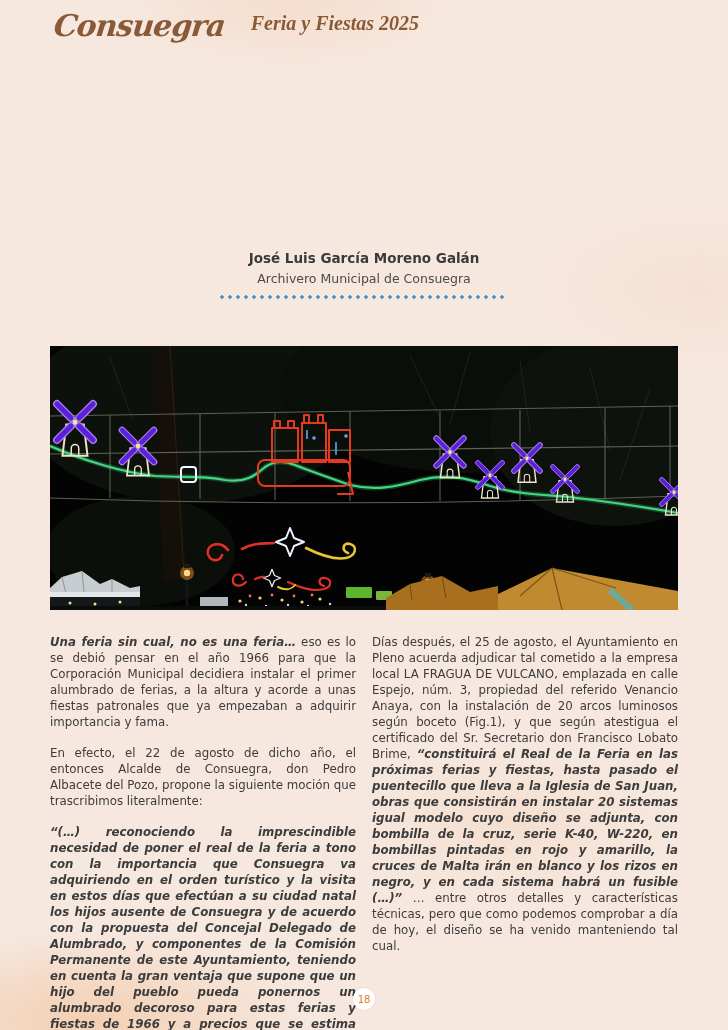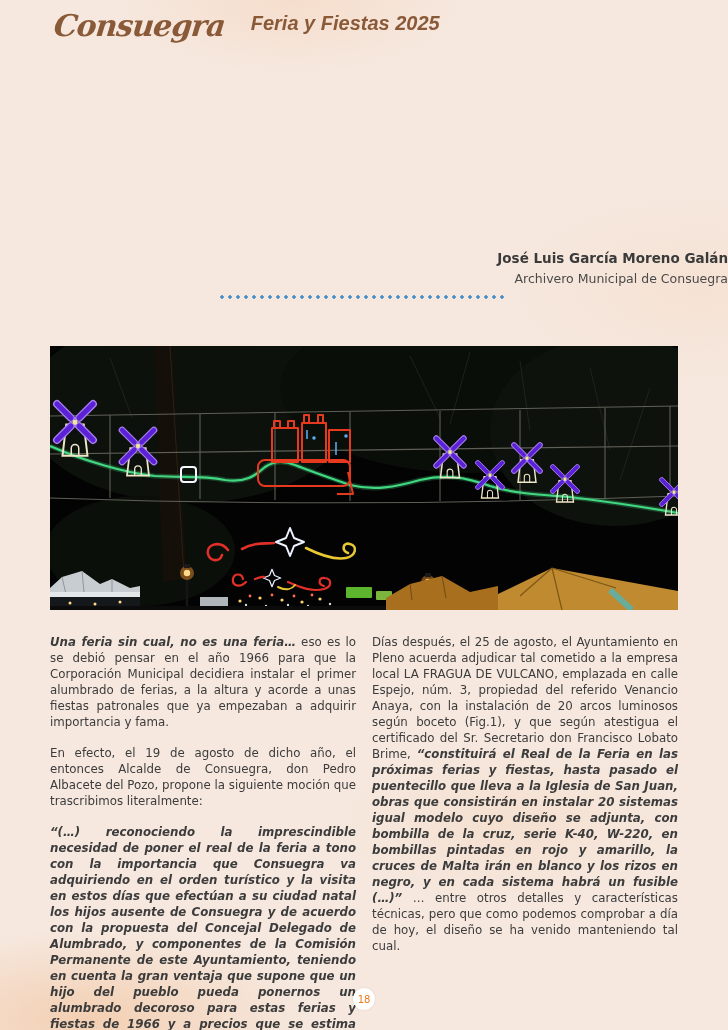--- a/index.html
+++ b/index.html
@@ -14,30 +14,30 @@
       radial-gradient(ellipse 200px 90px at 25% 38%, rgba(242,208,180,.20), rgba(242,208,180,0) 70%),
       #f6e8df;
   }
   
   .brand{position:absolute; left:54px; top:8px; height:44px; white-space:nowrap;}
   .logo{
     display:inline-block; font-family:"DejaVu Serif",serif; font-style:italic; font-weight:700;
     font-size:30px; color:var(--brand-brown,#8a5a38); transform:skewX(-6deg); letter-spacing:-1px;
   }
   .edition{
-    display:inline-block; margin-left:26px; font-family:Liberation Sans, sans-serif; font-style:italic;
+    display:inline-block; margin-left:26px; font-family:Liberation Serif, serif; font-style:italic;
     font-weight:700; font-size:20px; color:var(--brand-brown,#8a5a38); vertical-align:6px;
   }
   
   .title{position:absolute; left:0; right:0; top:88px; margin:0; text-align:center;
     color:var(--title-brown,#9c6b3c); font-family:"Liberation Sans",sans-serif; font-weight:800;}
   .title .tl{display:block; font-size:50px; line-height:56px; letter-spacing:0px;
     transform:scaleX(.72); transform-origin:50% 50%;}
   
-  .author{position:absolute; left:0; right:0; top:250px; text-align:right; color:#3a3a3a;}
+  .author{position:absolute; left:0; right:0; top:250px; text-align:center; color:#3a3a3a;}
   .a-name{font-size:13.5px; font-weight:700;}
   .a-role{font-size:12.5px; margin-top:5px; color:#4a4a4a;}
   .dots{width:288px; height:4px; margin:9px auto 0;
     background-image:radial-gradient(circle at 2px 2px, var(--dots-blue,#4a8fc7) 1.5px, rgba(0,0,0,0) 1.9px);
     background-size:8px 4px; background-repeat:repeat-x;}
   
   .photo{position:absolute; left:50px; top:346px; width:628px; height:264px; background:#000;}
   .photo svg{display:block;}
   
   .cols{position:absolute; left:50px; top:634px; width:628px; color:#3c3c3c;}
@@ -215,21 +215,21 @@
         <polygon points="448,248 502,222 628,245 628,264 448,264" fill="#c08a30"></polygon>
         <path d="M502,222 L512,264 M502,222 L566,242 M502,222 L470,250" stroke="#7d5514" stroke-width="1.2" fill="none"></path>
         <line x1="560" y1="244" x2="582" y2="264" stroke="#5fb0a8" stroke-width="6" opacity=".9"></line>
       </g>
     </svg>
   </div>
 
   <div class="cols">
     <div class="col left">
       <p><span class="q">Una feria sin cual, no es una feria…</span><span>  eso es lo se debió pensar en el año 1966 para que la Corporación Municipal decidiera instalar el primer alumbrado de ferias, a la altura y acorde a unas fiestas patronales que ya empezaban a adquirir importancia y fama.</span></p>
-      <p>En efecto, el 19 de agosto de dicho año, el entonces Alcalde de Consuegra, don Pedro Albacete del Pozo, propone la siguiente moción que trascribimos literalmente:</p>
+      <p>En efecto, el 22 de agosto de dicho año, el entonces Alcalde de Consuegra, don Pedro Albacete del Pozo, propone la siguiente moción que trascribimos literalmente:</p>
       <p class="q">“(…) reconociendo la imprescindible necesidad de poner el real de la feria a tono con la importancia que Consuegra va adquiriendo en el orden turístico y la visita en estos días que efectúan a su ciudad natal los hijos ausente de Consuegra y de acuerdo con la propuesta del Concejal Delegado de Alumbrado, y componentes de la Comisión Permanente de este Ayuntamiento, teniendo en cuenta la gran ventaja que supone que un hijo del pueblo pueda ponernos un alumbrado decoroso para estas ferias y fiestas de 1966 y a precios que se estima muy baratos,</p>
     </div>
     <div class="col right">
       <p><span>Días después, el 25 de agosto, el Ayuntamiento en Pleno acuerda adjudicar tal cometido a la empresa local LA FRAGUA DE VULCANO, emplazada en calle Espejo, núm. 3, propiedad del referido Venancio Anaya, con la instalación de 20 arcos luminosos según boceto (Fig.1), y que según atestigua el certificado del Sr. Secretario don Francisco Lobato Brime, </span><span class="q">“constituirá el Real de la Feria en las próximas ferias y fiestas, hasta pasado el puentecillo que lleva a la Iglesia de San Juan, obras que consistirán en instalar 20 sistemas igual modelo cuyo diseño se adjunta, con bombilla de la cruz, serie K-40, W-220, en bombillas pintadas en rojo y amarillo, la cruces de Malta irán en blanco y los rizos en negro, y en cada sistema habrá un fusible (…)”</span><span> … entre otros detalles y características técnicas, pero que como podemos comprobar a día de hoy, el diseño se ha venido manteniendo tal cual.</span></p>
     </div>
   </div>
 
   <div class="pagenum">
     <span>18</span>
   </div>

